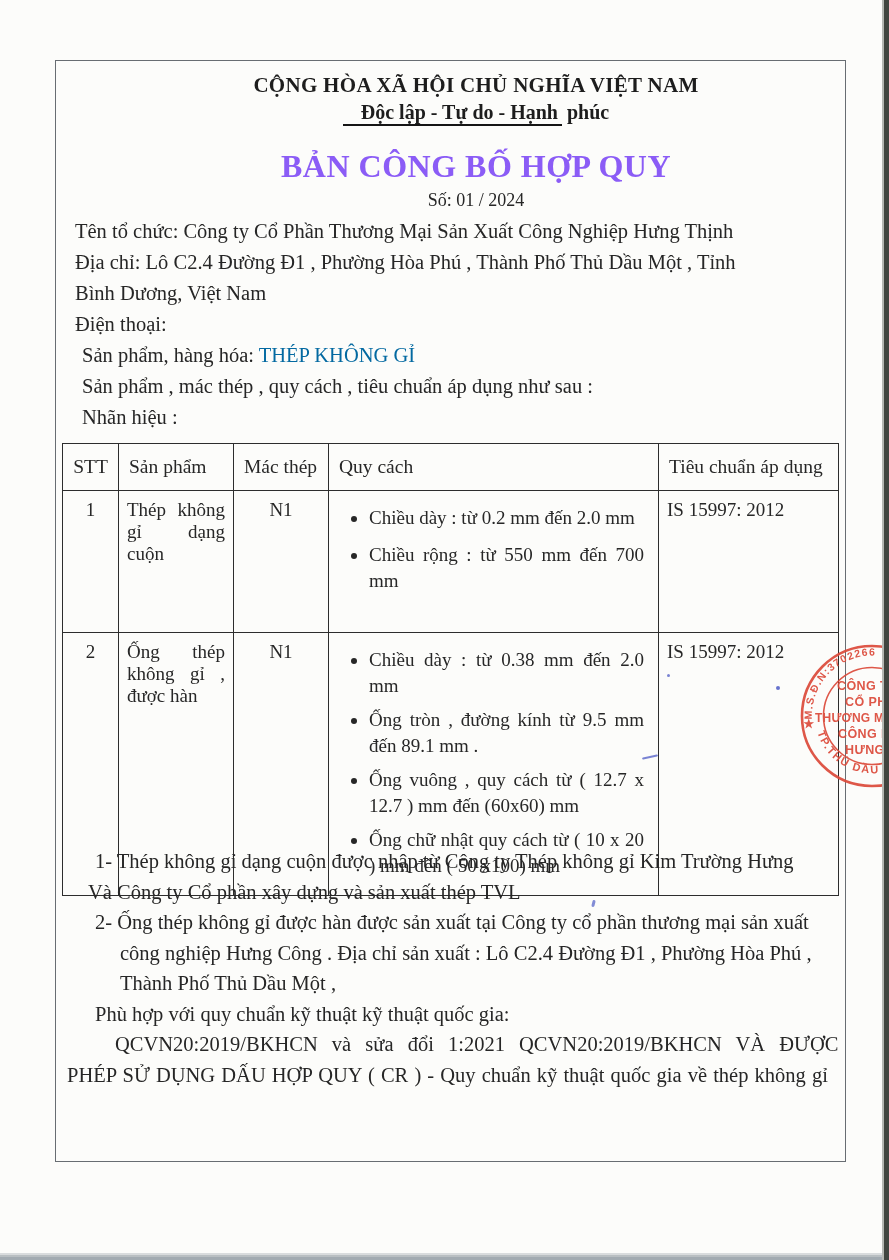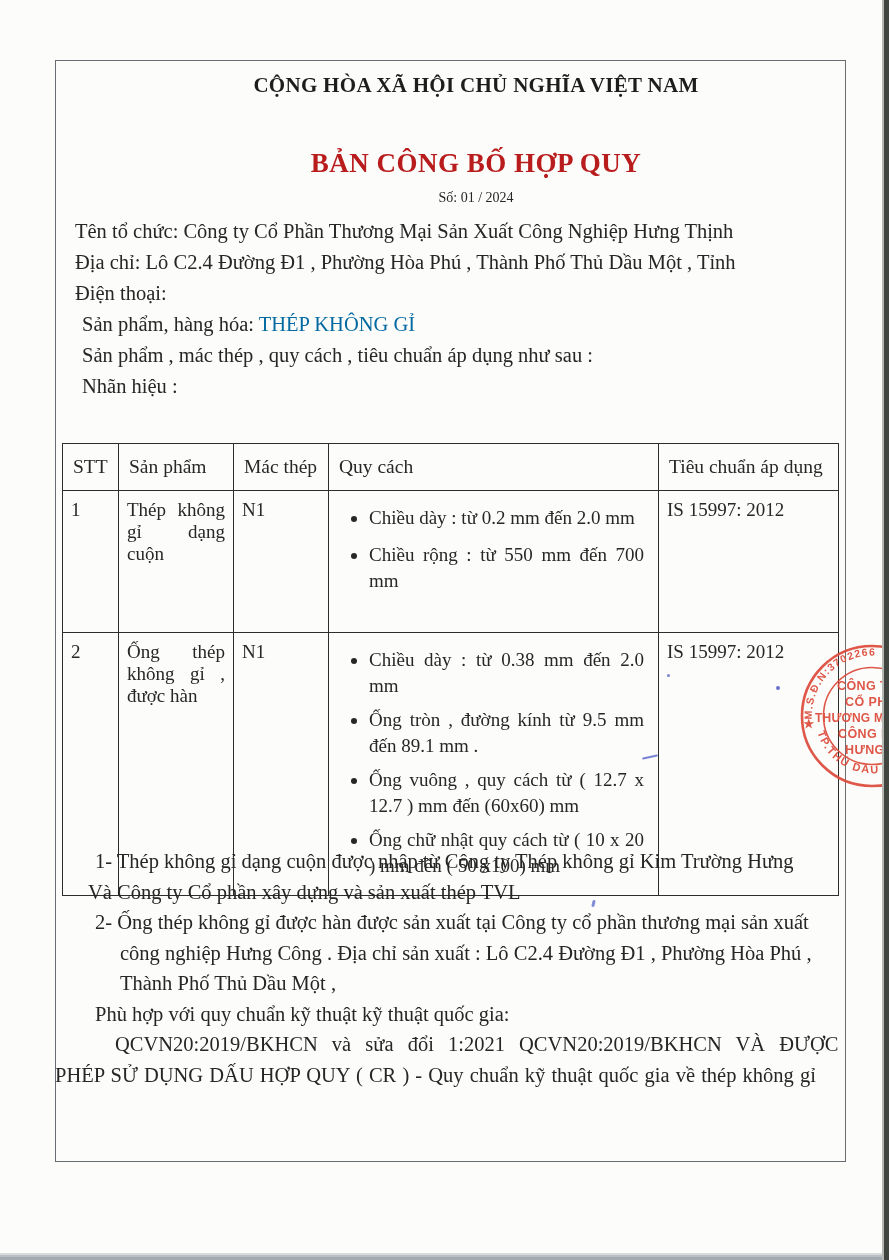--- a/index.html
+++ b/index.html
@@ -11,76 +11,80 @@
   
   .frame{
     position:absolute; left:55px; top:60px; width:789px; height:1100px;
     border:1.5px solid #686d72; z-index:1; background:transparent;
   }
   
   .hdr{position:absolute; left:55px; width:790px; text-align:center; z-index:2;padding-left:26px;}
   .nat-title{top:73px; font-size:21px; font-weight:bold; letter-spacing:.3px; color:#1d1d1d;}
   .motto{top:101px; font-size:20px; font-weight:bold; color:#1d1d1d;}
   .motto .ul{border-bottom:2.5px solid #151515; padding:0 4px 1px 18px;}
-  .doc-title{top:148px; font-size:27px; font-weight:bold; letter-spacing:.5px; color:#b91c1c;}
-  .doc-num{top:190px; font-size:14px;}
+  .doc-title{top:148px; font-size:32px; font-weight:bold; letter-spacing:.5px; color:#8b5cf6;}
+  .doc-num{top:190px; font-size:18px;}
   
   .info{position:absolute; left:75px; top:216px; width:720px; font-size:20.5px;
         line-height:31px; z-index:2;}
   .info .ln{white-space:nowrap;}
   .info .indent{margin-left:7px;}
   .bold{font-weight:normal; color:#0369a1;}
   
   table.spec{
     position:absolute; left:62px; top:443px; z-index:2;
     border-collapse:collapse; table-layout:fixed; width:776px;
     font-size:19px; color:#272727;
   }
   table.spec td{border:1.6px solid #2d2d2d; vertical-align:top; padding:8px 8px;}
   table.spec tr.head td{vertical-align:middle; height:38px; padding:4px 10px; font-size:19.5px;}
-  td.c{font-family:Liberation Serif, serif;}
+  td.c{text-align:center;font-family:Liberation Serif, serif;}
   td.name{text-align:justify; padding:10px 9px;}
   td.quy{padding:4px 6px 4px 14px;}
   td.std{padding:10px 6px 10px 10px;margin-left:40px;}
   ul.bullets{margin:6px 0 0 0; padding:0 6px 0 32px;}
   ul.bullets li{margin-bottom:11px; text-align:justify; line-height:26px;}
   ul.bullets.tight li{margin-bottom:9px; line-height:25.5px;}
   
   .foot{position:absolute; left:55px; top:846px; width:790px; font-size:20.5px;
         line-height:30.5px; z-index:2;}
   .foot .ln{white-space:nowrap;}
   .m40{margin-left:40px;} .m33{margin-left:33px;} .m65{margin-left:65px;}
-  .m60{margin-left:60px; word-spacing:9px;} .m8{margin-left:0; word-spacing:1px;}
+  .m60{margin-left:60px; word-spacing:9px;} .m8{margin-left:12px; word-spacing:1px;}
   
   .stamp{position:absolute; left:752px; top:596px; z-index:5; opacity:.93;}
   
   .ink{position:absolute; z-index:4; border-radius:50%;}
   
   .edge-r{position:absolute; right:0; top:0; width:7px; height:1260px; z-index:9;
     background:linear-gradient(to right,#b4b7b2 0 1.5px,#40453f 1.5px);}
   .edge-b{position:absolute; left:0; bottom:0; width:889px; height:7px; z-index:8;
     background:linear-gradient(to bottom,#d9dcdd 0 2px,#b9bfc2 2px 4px,#a2abb1 4px);}
 </style>
 </head>
 <body>
 
 <div class="page">
 
   <div class="frame"></div>
 
   <div class="hdr nat-title" style="position: absolute; top: 73px;">CỘNG HÒA XÃ HỘI CHỦ NGHĨA VIỆT NAM</div>
 
+  <div class="hdr motto" style="position: absolute; top: 101px;">
+    <span class="ul">Độc lập - Tự do - Hạnh</span><span> </span><span>phúc</span>
+  </div>
 
   <div class="hdr doc-title" style="position: absolute; top: 148px;">BẢN CÔNG BỐ HỢP QUY</div>
 
   <div class="hdr doc-num" style="position: absolute; top: 190px;">Số: 01 / 2024</div>
 
   <div class="info">
     <div class="ln">Tên tổ chức: Công ty Cổ Phần Thương Mại Sản Xuất Công Nghiệp Hưng Thịnh</div>
     <div class="ln">Địa chỉ: Lô C2.4 Đường Đ1 , Phường Hòa Phú , Thành Phố Thủ Dầu Một , Tỉnh</div>
+    <div class="ln">Bình Dương, Việt Nam</div>
     <div class="ln">Điện thoại:</div>
     <div class="ln indent"><span>Sản phẩm, hàng hóa: </span><span class="bold">THÉP KHÔNG GỈ</span></div>
     <div class="ln indent">Sản phẩm , mác thép , quy cách , tiêu chuẩn áp dụng như sau :</div>
     <div class="ln indent">Nhãn hiệu :</div>
   </div>
 
   <table class="spec">
     <colgroup>
         <col style="width:56px">
         <col style="width:115px">

